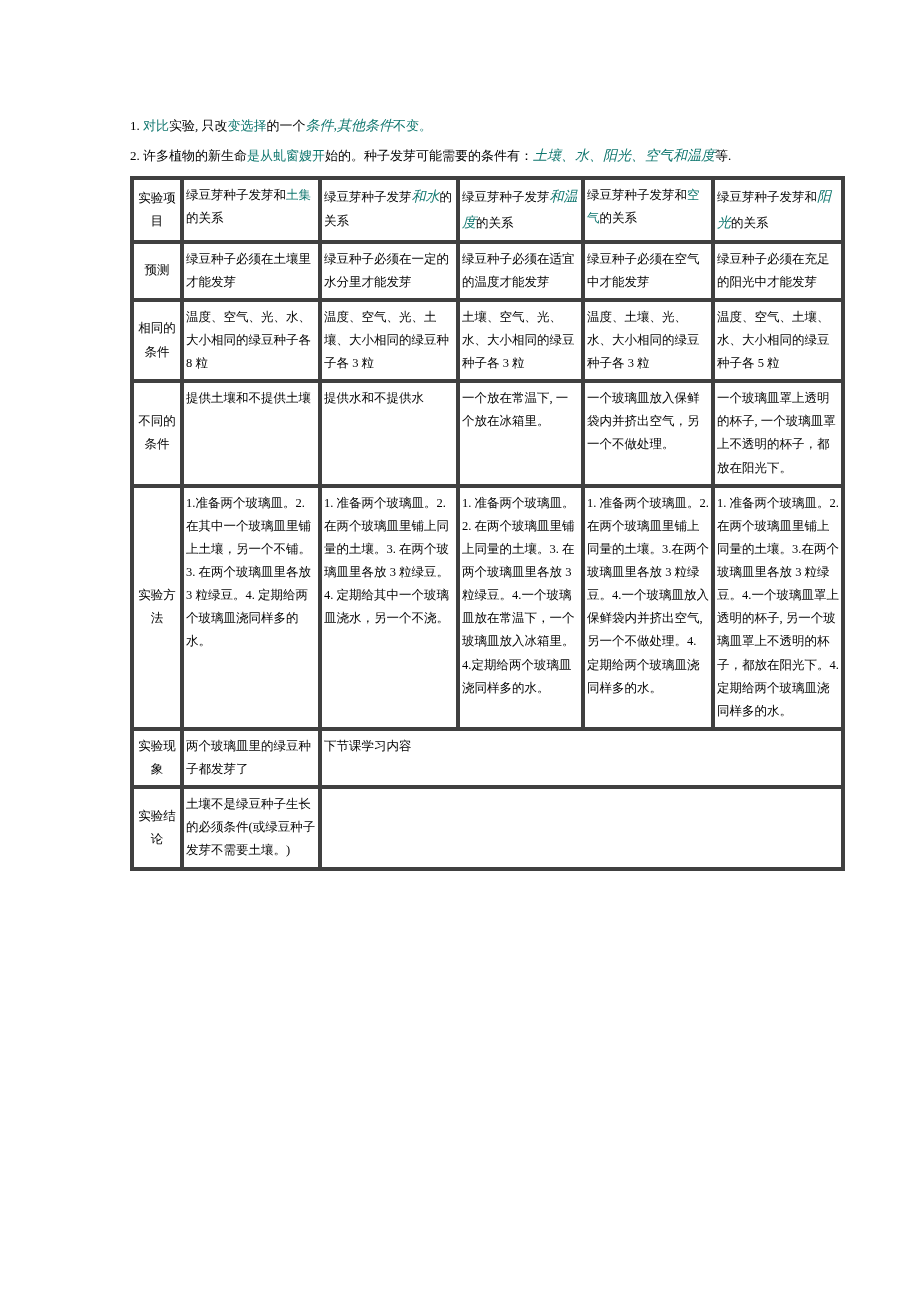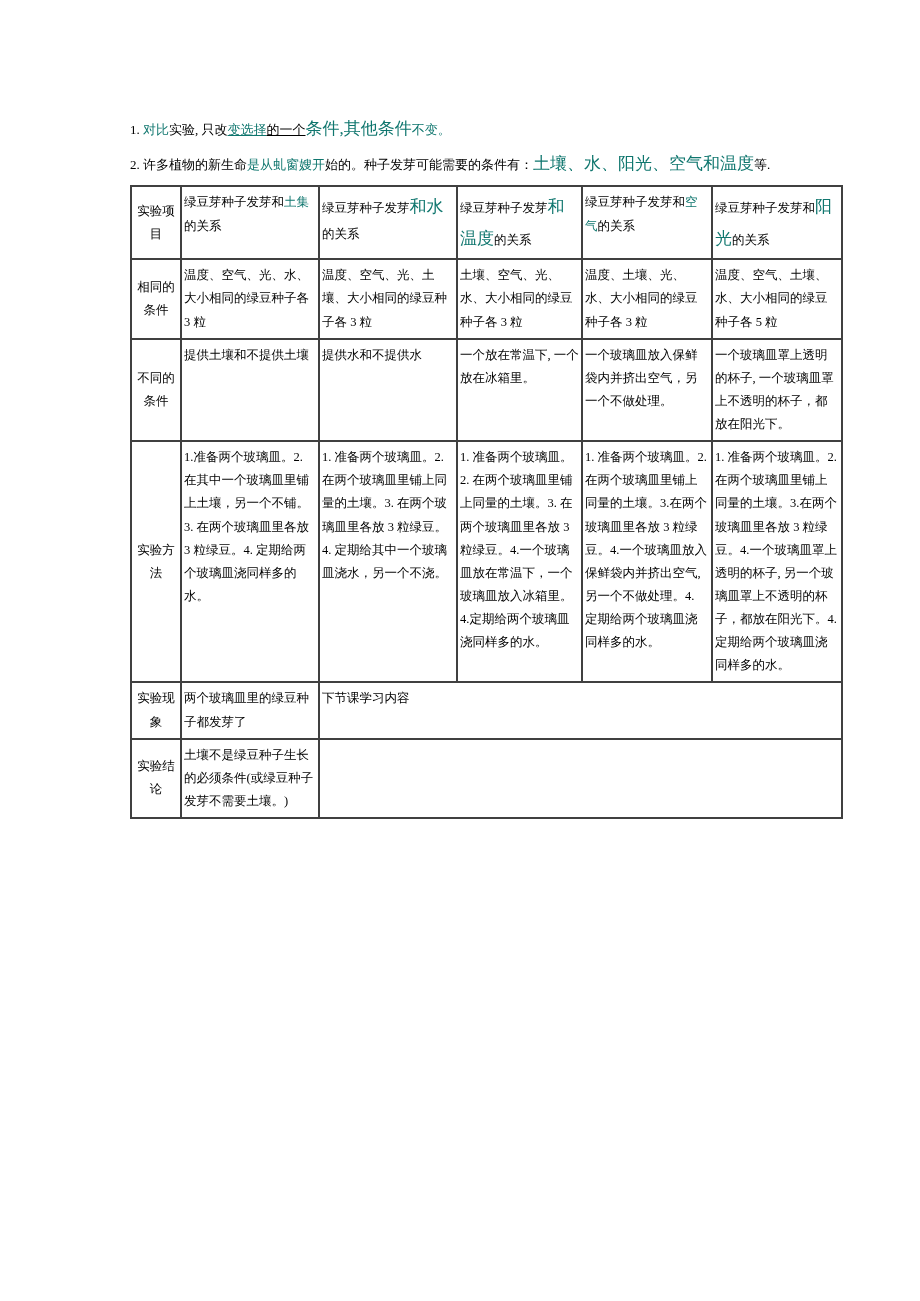--- a/index.html
+++ b/index.html
@@ -7,30 +7,30 @@
       font-family: "SimSun", "宋体", serif;
       background: #fff;
       width: 920px;
       padding: 115px 100px 50px 130px;
       font-size: 13px;
       color: #000;
       line-height: 1.6;
     }
     .intro p { margin-bottom: 8px; }
     .red { color: #0f766e; }
-    .u { text-decoration: underline; }
-    .sm { font-size: 17px; }
+    .u { }
+    .sm { font-size: 14px; font-style: italic; }
     table {
       border-collapse: collapse;
       width: 100%;
       margin-top: 6px;
       table-layout: fixed;
     }
     td {
-      border: 2px solid #404040;
+      border: 4px solid #404040;
       padding: 4px 2px;
       vertical-align: top;
       font-size: 12.5px;
       line-height: 1.85;
       word-break: break-all;
     }
     td.label {
       text-align: center;
       vertical-align: middle;
       width: 46px;
@@ -67,22 +67,30 @@
   <tbody>
       <tr>
     <td class="label">实验项目</td>
     <td><span>绿豆芽种子发芽和</span><span class="red">土集</span><span>的关系</span></td>
     <td><span>绿豆芽种子发芽</span><span class="red sm">和水</span><span>的关系</span></td>
     <td><span>绿豆芽种子发芽</span><span class="red sm">和温度</span><span>的关系</span></td>
     <td><span>绿豆芽种子发芽和</span><span class="red">空气</span><span>的关系</span></td>
     <td><span>绿豆芽种子发芽和</span><span class="red sm">阳光</span><span>的关系</span></td>
   </tr>
   <tr>
+    <td class="label">预测</td>
+    <td>绿豆种子必须在土壤里才能发芽</td>
+    <td>绿豆种子必须在一定的水分里才能发芽</td>
+    <td>绿豆种子必须在适宜的温度才能发芽</td>
+    <td>绿豆种子必须在空气中才能发芽</td>
+    <td>绿豆种子必须在充足的阳光中才能发芽</td>
+  </tr>
+  <tr>
     <td class="label">相同的条件</td>
-    <td>温度、空气、光、水、大小相同的绿豆种子各 3 粒</td>
+    <td>温度、空气、光、水、大小相同的绿豆种子各 8 粒</td>
     <td>温度、空气、光、土壤、大小相同的绿豆种子各 3 粒</td>
     <td>土壤、空气、光、水、大小相同的绿豆种子各 3 粒</td>
     <td>温度、土壤、光、水、大小相同的绿豆种子各 3 粒</td>
     <td>温度、空气、土壤、水、大小相同的绿豆种子各 5 粒</td>
   </tr>
   <tr>
     <td class="label">不同的条件</td>
     <td>提供土壤和不提供土壤</td>
     <td>提供水和不提供水</td>
     <td>一个放在常温下, 一个放在冰箱里。</td>

